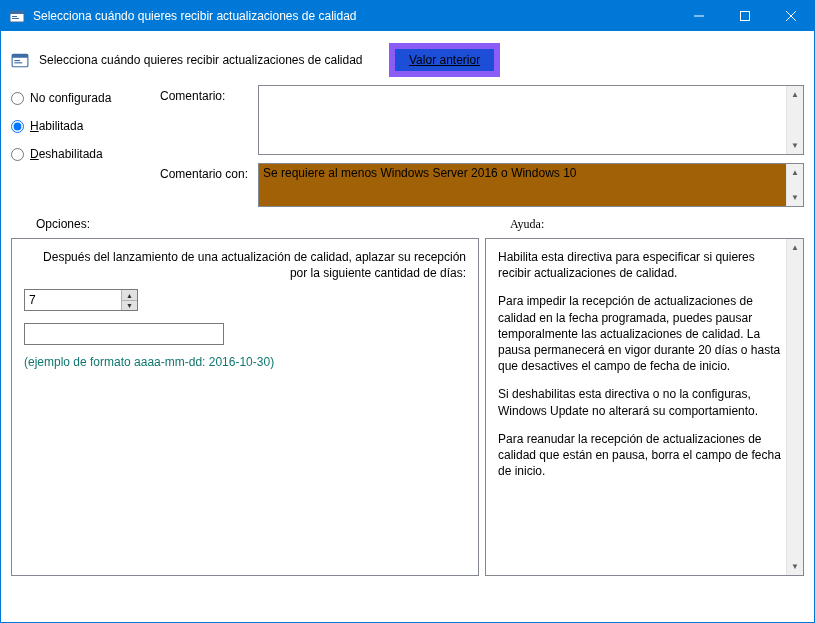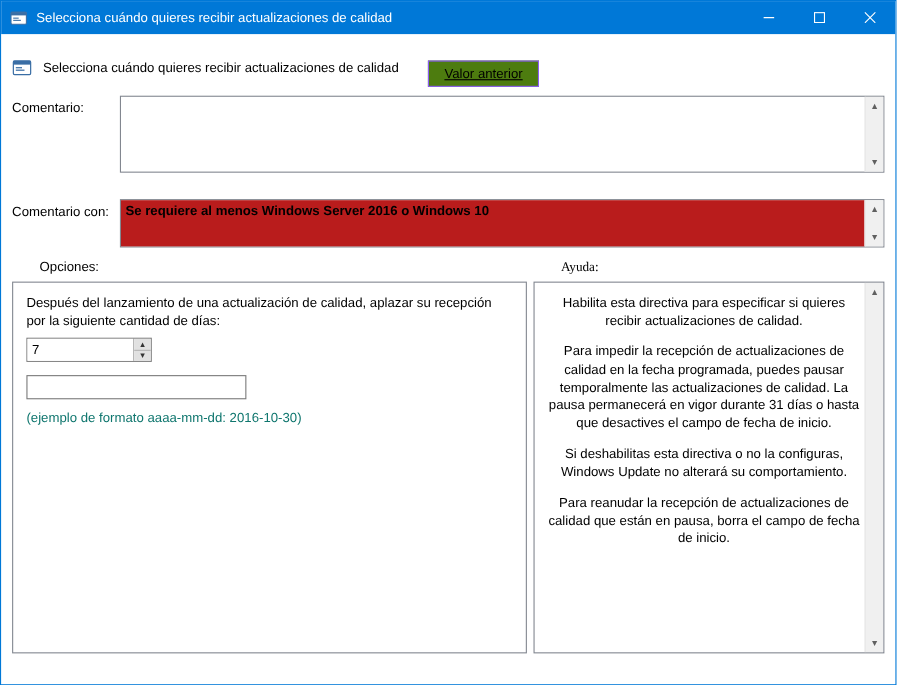--- a/index.html
+++ b/index.html
@@ -39,28 +39,27 @@
       align-items: center;
       padding: 12px 10px 8px 10px;
       gap: 10px;
     }
     .header-icon {
       width: 18px; height: 18px;
       display:flex; align-items:center; justify-content:center;
     }
     .header-title { font-size: 12px; flex: 0 0 auto; width: 340px; }
     .nav-btn {
-      border: 1px solid #8b5cf6;
-      background: #4d7c0f;
+      border: 6px solid #8b5cf6;
+      background: #1d4ed8;
       padding: 4px 14px;
       font-family: inherit;
       font-size: 12px;
       cursor: pointer;
       text-decoration: underline;
-      margin-top: 12px;
     }
     .config-area {
       display: flex;
       padding: 0 10px 6px 10px;
       gap: 6px;
     }
     .radios {
       width: 115px;
       padding-top: 6px;
       display: flex;
@@ -70,21 +69,22 @@
     .radio-row {
       display: flex; align-items: center; gap: 6px;
       cursor: pointer;
     }
     .radio-row input { cursor: pointer; margin:0; }
     .radio-label u { text-decoration: underline; }
     .fields-col {
       flex: 1;
       display: flex;
       flex-direction: column;
-      gap: 24px;
+      gap: 8px;
+      margin-left: 28px;
     }
     .field-row {
       display: flex;
       gap: 8px;
     }
     .field-label { width: 90px; padding-top: 4px; }
     .textarea-wrap {
       flex: 1;
       border: 1px solid #828790;
       background: #fff;
@@ -94,21 +94,21 @@
     .textarea-wrap textarea {
       flex: 1;
       border: none;
       resize: none;
       font-family: inherit;
       font-size: 12px;
       padding: 2px 4px;
       outline: none;
       background: transparent;
     }
-    .textarea-wrap.readonly textarea { background: #b91c1c; color: #000; font-weight: bold; }
+    .textarea-wrap.readonly textarea { background: #a16207; color: #000; }
     .scroll-hint {
       width: 17px;
       background: #f0f0f0;
       display: flex; flex-direction: column; justify-content: space-between;
       border-left: 1px solid #e5e5e5;
     }
     .scroll-btn {
       height: 17px;
       display:flex; align-items:center; justify-content:center;
       color: #606060;
@@ -131,24 +131,23 @@
       background: #fff;
       padding: 10px 12px;
       overflow: hidden;
     }
     .panel-left { width: 468px; }
     .panel-right { flex: 1; position: relative; display:flex; }
     .help-content {
       flex:1;
       padding-right: 4px;
       line-height: 1.35;
-      text-align: center;
     }
     .help-content p { margin-bottom: 12px; }
-    .opt-label { margin-bottom: 8px; line-height: 1.35; }
+    .opt-label { margin-bottom: 8px; line-height: 1.35; text-align: right; }
     .spinner {
       display: inline-flex;
       border: 1px solid #7a7a7a;
       height: 22px;
       margin-bottom: 12px;
     }
     .spinner input {
       width: 96px;
       border: none;
       padding: 2px 4px;
@@ -221,20 +220,34 @@
         <rect x="1" y="3" width="14" height="3" fill="#3a6ea5"></rect>
         <rect x="3" y="8" width="5" height="1" fill="#3a6ea5"></rect>
         <rect x="3" y="10" width="7" height="1" fill="#3a6ea5"></rect>
       </svg>
   </span>
   <span class="header-title">Selecciona cuándo quieres recibir actualizaciones de calidad</span>
   <button class="nav-btn">Valor anterior</button>
 </div>
 
 <div class="config-area">
+  <div class="radios">
+    <label class="radio-row">
+      <input type="radio" name="state" style="">
+      <span class="radio-label">No configurada</span>
+    </label>
+    <label class="radio-row">
+      <input type="radio" name="state" checked="" style="">
+      <span class="radio-label"><u>H</u><span>abilitada</span></span>
+    </label>
+    <label class="radio-row">
+      <input type="radio" name="state" style="">
+      <span class="radio-label"><u>D</u><span>eshabilitada</span></span>
+    </label>
+  </div>
 
   <div class="fields-col">
     <div class="field-row">
       <div class="field-label">Comentario:</div>
       <div class="textarea-wrap" style="height:70px;">
         <textarea style=""></textarea>
         <div class="scroll-hint">
           <div class="scroll-btn">▲</div>
           <div class="scroll-btn">▼</div>
         </div>
@@ -268,21 +281,21 @@
         <div class="spinner-btn">▼</div>
       </div>
     </div>
     <input class="text-input" type="text" value="" style="">
     <div class="hint">(ejemplo de formato aaaa-mm-dd: 2016-10-30)</div>
   </div>
 
   <div class="panel panel-right">
     <div class="help-content">
       <p>Habilita esta directiva para especificar si quieres recibir actualizaciones de calidad.</p>
-      <p>Para impedir la recepción de actualizaciones de calidad en la fecha programada, puedes pausar temporalmente las actualizaciones de calidad. La pausa permanecerá en vigor durante 31 días o hasta que desactives el campo de fecha de inicio.</p>
+      <p>Para impedir la recepción de actualizaciones de calidad en la fecha programada, puedes pausar temporalmente las actualizaciones de calidad. La pausa permanecerá en vigor durante 20 días o hasta que desactives el campo de fecha de inicio.</p>
       <p>Si deshabilitas esta directiva o no la configuras, Windows Update no alterará su comportamiento.</p>
       <p>Para reanudar la recepción de actualizaciones de calidad que están en pausa, borra el campo de fecha de inicio.</p>
     </div>
     <div class="scroll-hint" style="margin:-10px -12px -10px 0;">
       <div class="scroll-btn">▲</div>
       <div class="scroll-btn">▼</div>
     </div>
   </div>
 </div>
 

